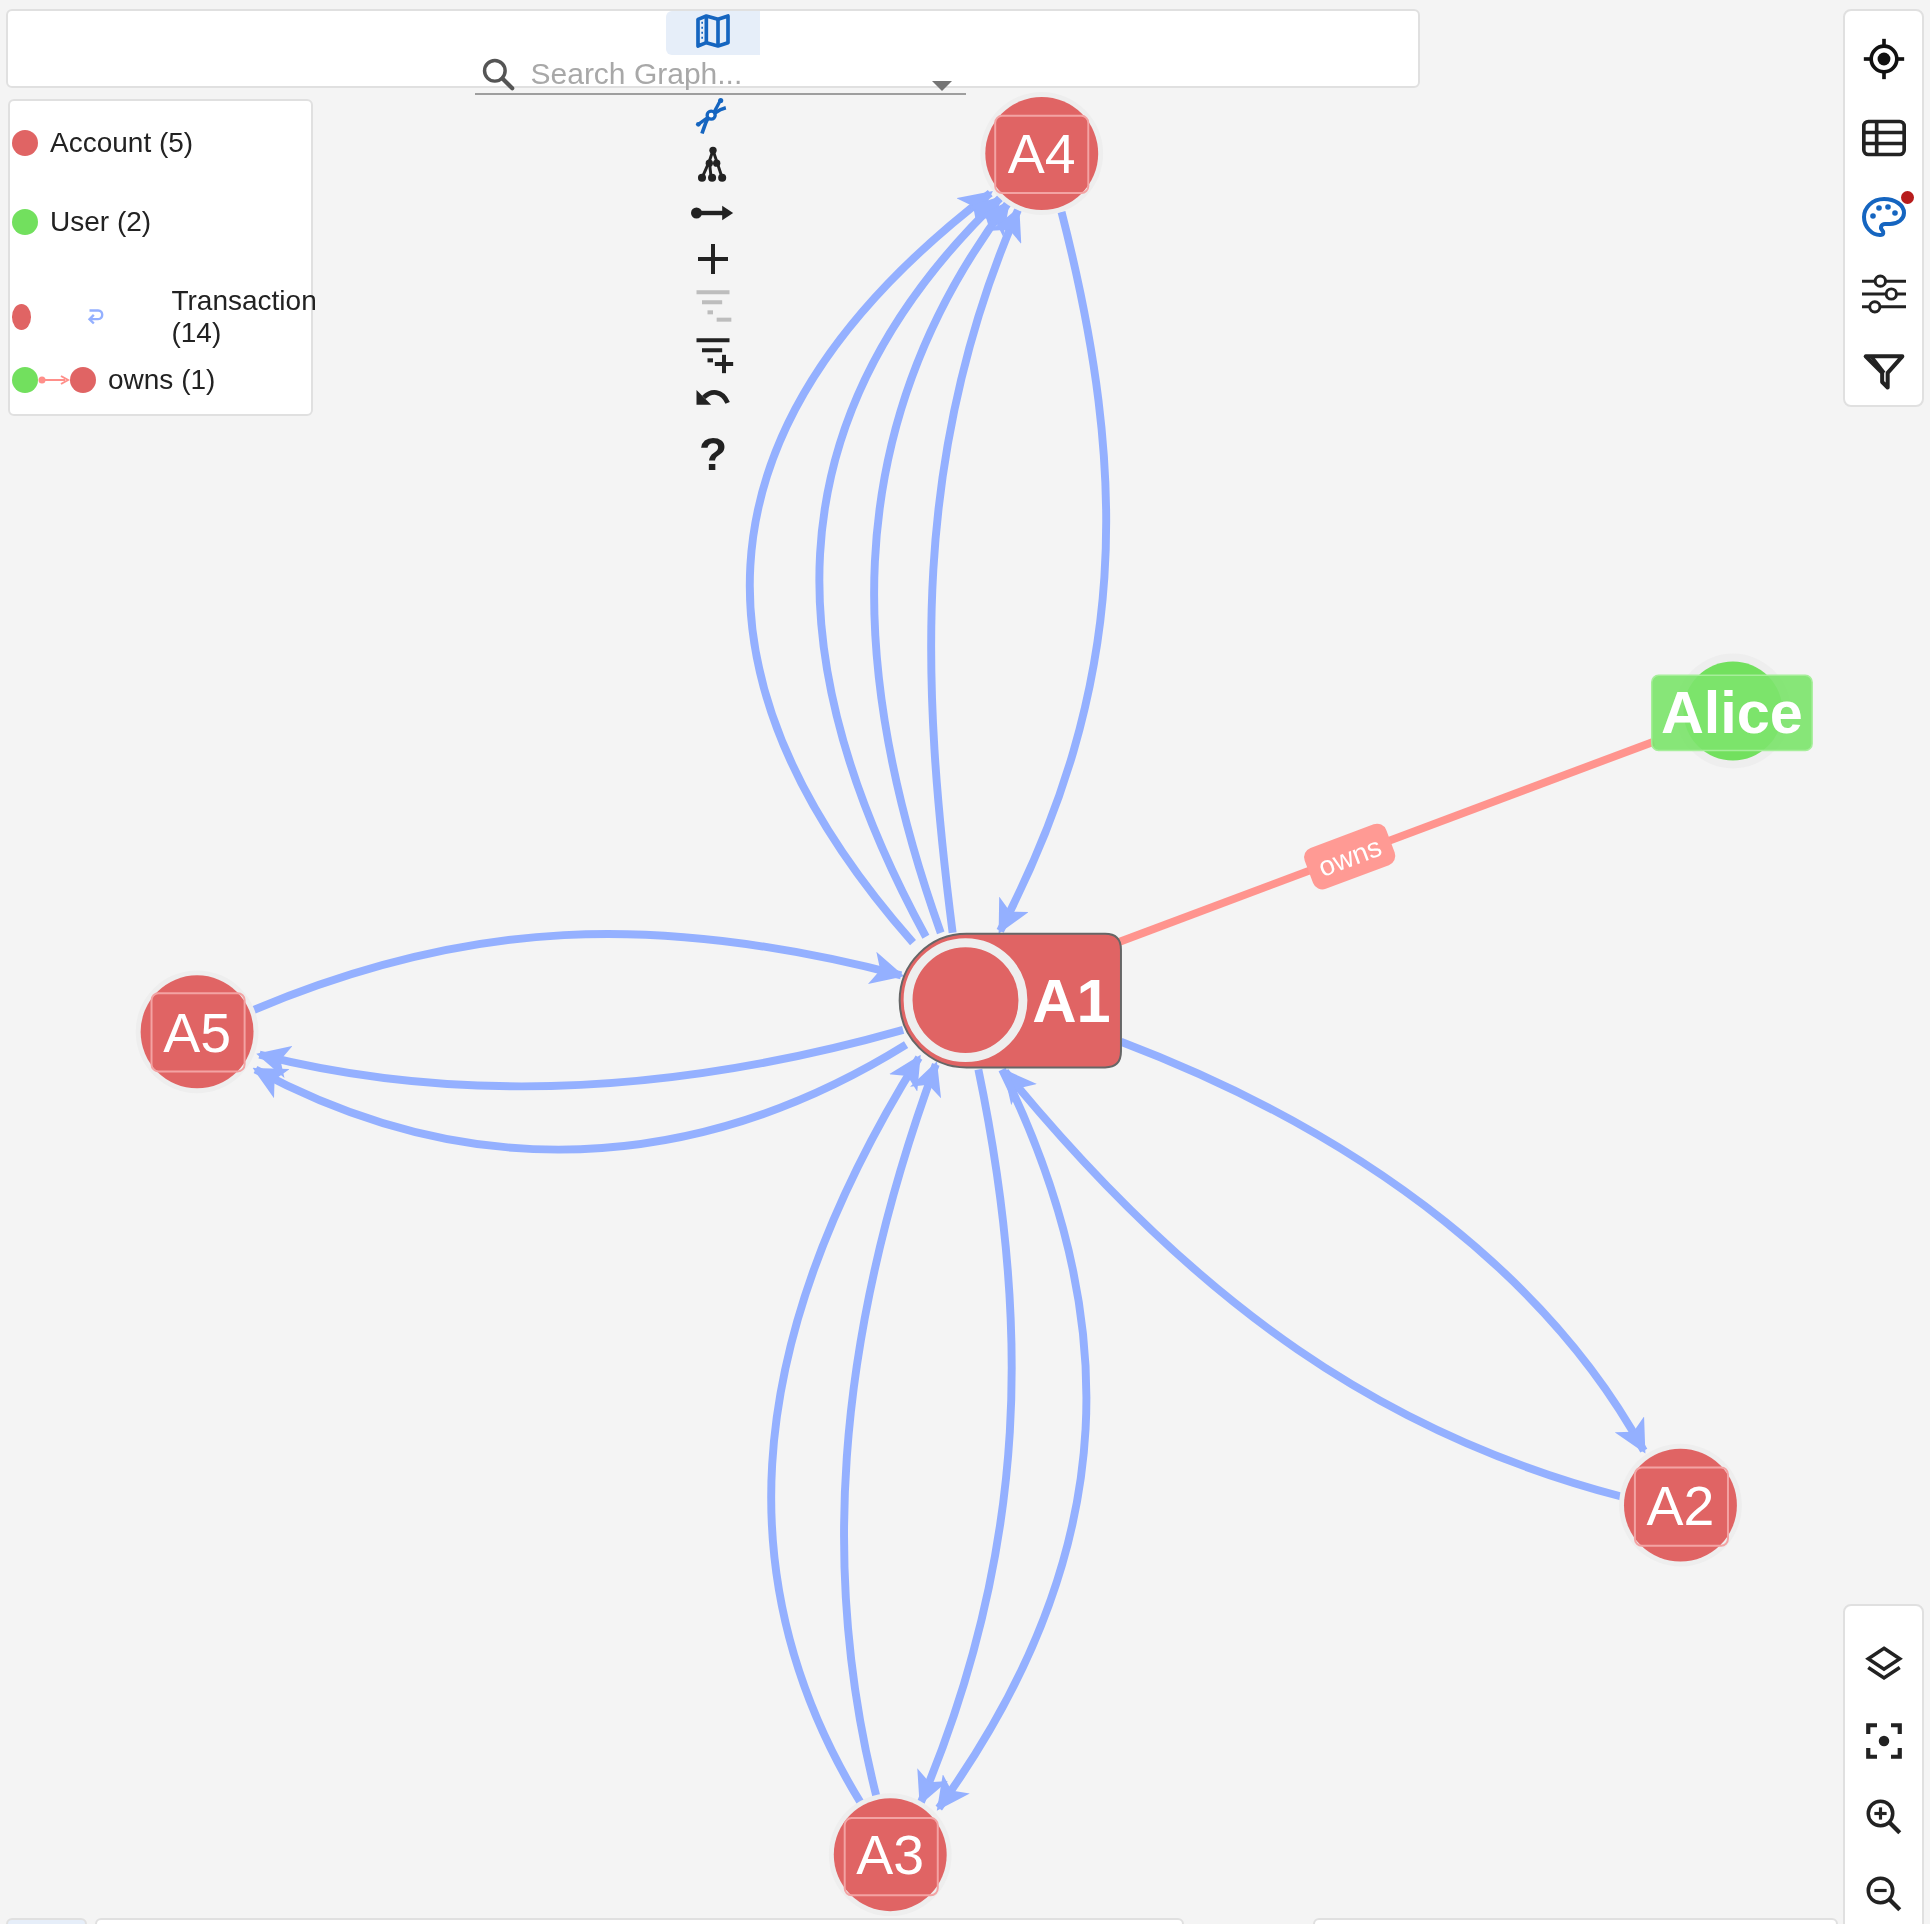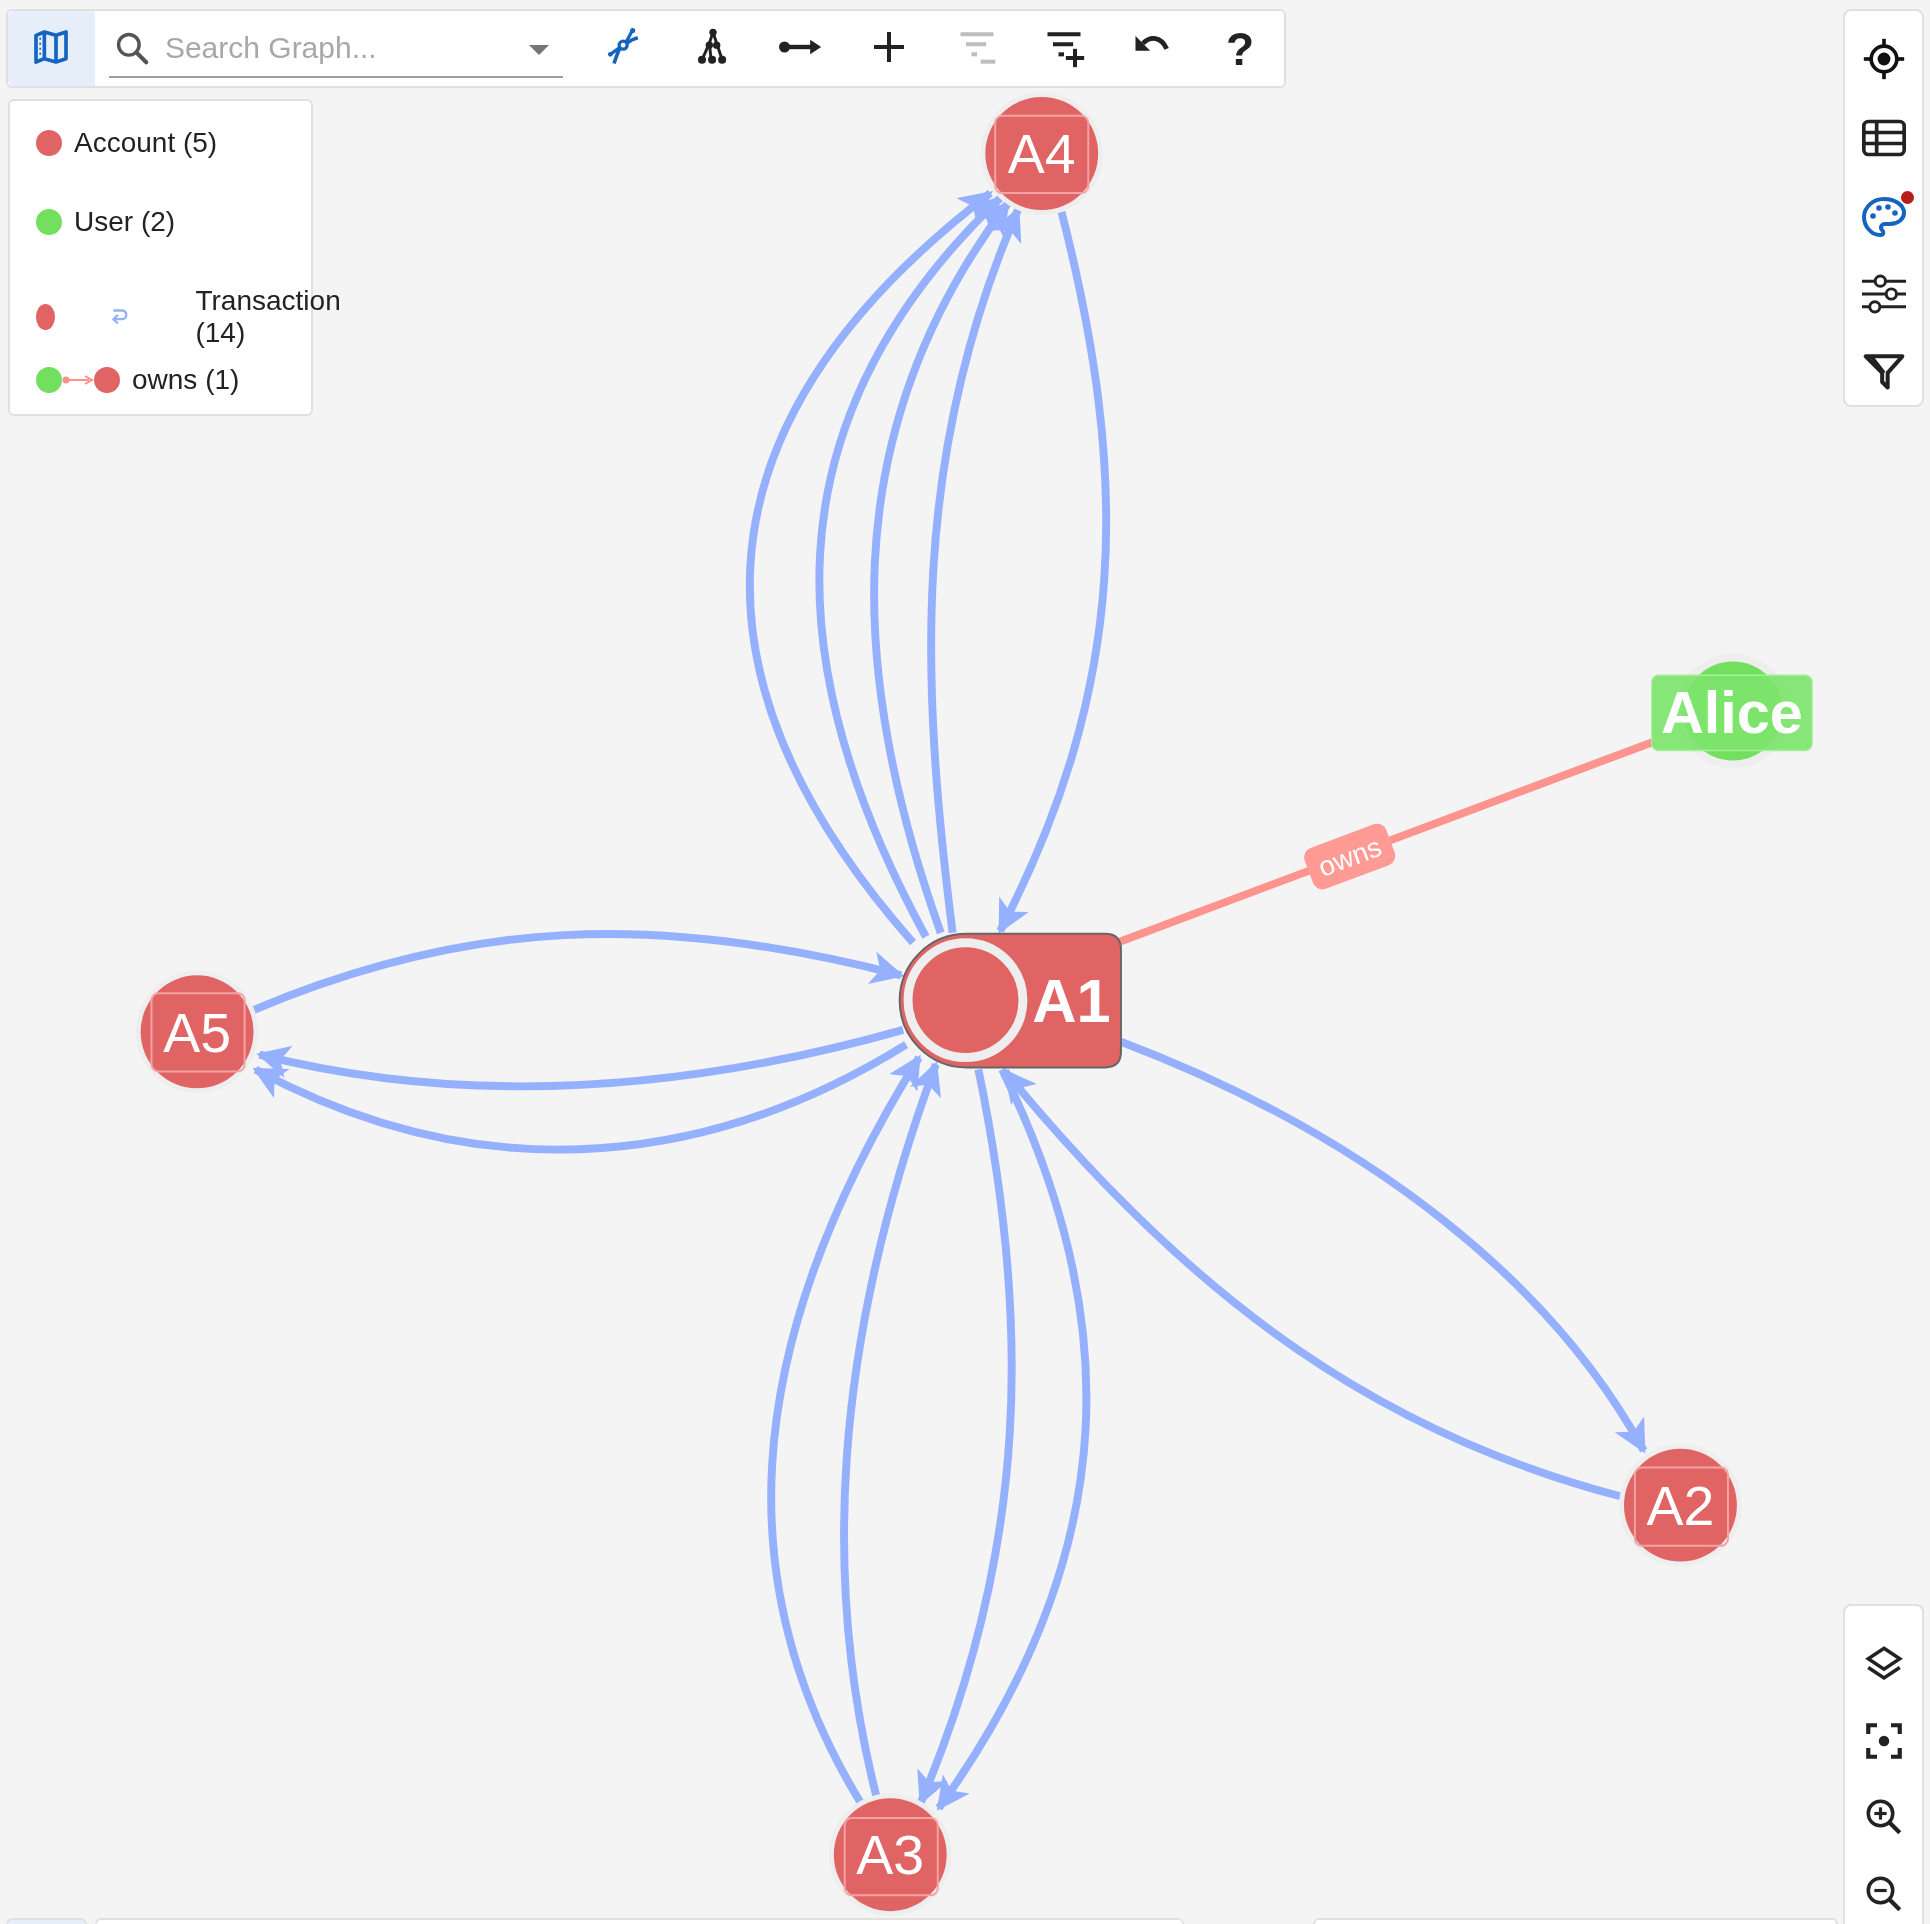--- a/index.html
+++ b/index.html
@@ -1,25 +1,25 @@
 <!DOCTYPE html>
 <html><head>
 <meta charset="utf-8">
 <style>
   html, body { margin:0; padding:0; }
   body { width:1931px; height:1925px; background:#f4f4f4; position:relative; overflow:hidden; font-family:"Liberation Sans", sans-serif; }
-  .toolbar { position:absolute; left:6px; top:9px; width:1280px; height:79px; background:#fff; border:2px solid #e0e0e0; border-radius:6px; box-sizing:border-box; display:flex; align-items:center; }
+  .toolbar { position:absolute; left:6px; top:9px; width:1414px; height:79px; background:#fff; border:2px solid #e0e0e0; border-radius:6px; box-sizing:border-box; display:flex; align-items:center;flex-direction:column; }
   .map-btn { width:94px; height:75px; background:#e6eef9; border-radius:6px 0 0 6px; display:flex; align-items:center; justify-content:center; cursor:pointer; }
   .search { position:relative; margin-left:14px; width:491px; height:57px; border-bottom:2px solid #9e9e9e; display:flex; align-items:center; }
   .search input { border:none; outline:none; background:transparent; font-size:30px; color:#333; font-family:"Liberation Sans", sans-serif; width:376px; margin-left:12px; }
   .search input::placeholder { color:#a8a8a8; }
   .search .caret { position:absolute; right:14px; top:26px; width:0; height:0; border-left:10px solid transparent; border-right:10px solid transparent; border-top:10px solid #757575; cursor:pointer; }
   .tool { width:95px; height:75px; display:flex; align-items:center; justify-content:center; cursor:pointer; }
   .legend { position:absolute; left:8px; top:99px; width:305px; height:317px; background:#fff; border:2px solid #e0e0e0; border-radius:6px; box-sizing:border-box; }
-  .legend-item { position:absolute; left:26px; display:flex; align-items:center; font-size:28px; color:#222; cursor:pointer; }
+  .legend-item { position:absolute; left:2px; display:flex; align-items:center; font-size:28px; color:#222; cursor:pointer; }
   .dot { width:26px; height:26px; border-radius:50%; display:inline-block; }
   .rpanel { position:absolute; left:1843px; top:9px; width:81px; height:398px; background:#fff; border:2px solid #e0e0e0; border-radius:8px; box-sizing:border-box; }
   .rpanel2 { position:absolute; left:1843px; top:1604px; width:81px; height:337px; background:#fff; border:2px solid #e0e0e0; border-radius:8px; box-sizing:border-box; }
   .ricon { position:absolute; left:0; width:77px; height:69px; display:flex; align-items:center; justify-content:center; cursor:pointer; }
   .bottom-tab { position:absolute; top:1918px; height:20px; background:#fff; border:2px solid #e0e0e0; border-radius:6px; box-sizing:border-box; }
   svg.graph { position:absolute; left:0; top:0; }
   .node-label { font-family:"Liberation Sans", sans-serif; fill:#fff; }
 </style>
 </head>
 <body>

